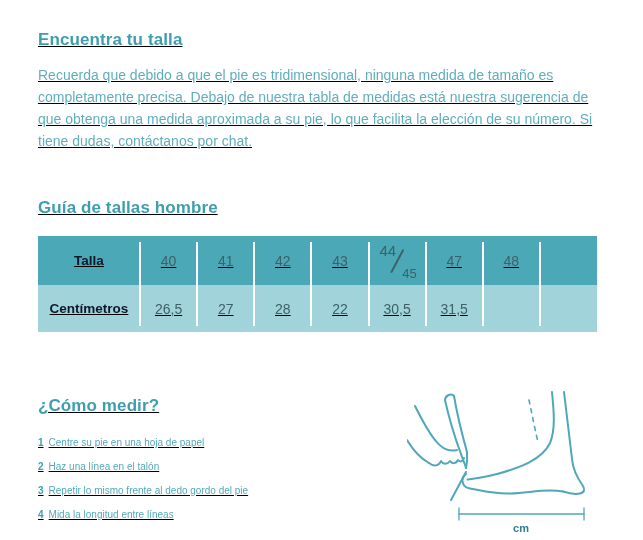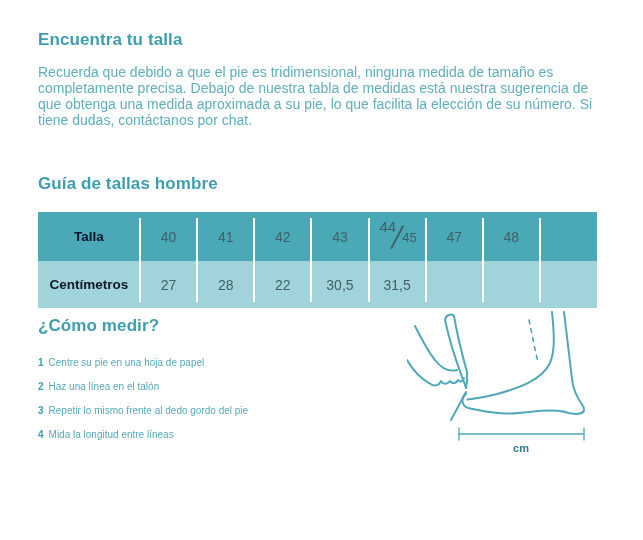--- a/index.html
+++ b/index.html
@@ -3,31 +3,32 @@
 <meta charset="utf-8">
 <style>
   html,body { margin:0; padding:0; background:#ffffff; }
   .page {
     width:643px; height:540px; box-sizing:border-box;
     background:#ffffff;
     font-family:"Liberation Sans", sans-serif;
     padding:0 46px 0 38px;
     position:relative;
     overflow:hidden;
+    text-decoration:underline;
   }
   .h-title {
     margin:30px 0 0 0;
     font-size:17px; line-height:19px;
     font-weight:bold;
     color:#3E9EAF;
     letter-spacing:0.1px;
   }
   .intro {
     margin:15px 0 0 0;
-    font-size:14px; line-height:16px;
+    font-size:14px; line-height:22px;
     color:#5FAEBC;
     max-width:560px;
   }
   .h-guide { margin-top:46px; }
   
   .size-table {
     margin-top:19px;
     width:559px; height:96px;
     position:relative;
   }
@@ -42,34 +43,35 @@
     font-size:14px; color:#3D6069;
   }
   .cell-label {
     color:#0f172a; font-weight:bold; font-size:13.5px;
   }
   .cell-frac { position:relative; }
   .cell-frac .fr-top {
     position:absolute; top:6px; left:11px; font-size:15px;
   }
   .cell-frac .fr-bot {
-    position:absolute; bottom:16px; right:9px; font-size:13px;
+    position:absolute; bottom:4px; right:9px; font-size:13px;
   }
   .cell-frac .fr-slash {
     position:absolute; left:50%; top:50%;
     width:1.5px; height:26px; background:#3D6069;
     transform:translate(-50%,-50%) rotate(28deg);
   }
   .col-divider {
     position:absolute; top:6px; bottom:6px; width:2px;
     background:#ffffff;
   }
   
   .bottom {
     display:flex; justify-content:space-between; align-items:flex-start;
+    margin-top:56px;
   }
   .bottom-left { padding-top:8px; }
   .h-measure { margin:0; }
   .steps { margin-top:16px; }
   .step {
     font-size:10px; line-height:24px;
     color:#54A9B8;
     white-space:nowrap;
   }
   .step .num {
@@ -103,20 +105,21 @@
       <div class="cell cell-size cell-frac">
           <span class="fr-top">44</span>
           <span class="fr-slash"></span>
           <span class="fr-bot">45</span>
         </div>
       <div class="cell cell-size">47</div>
       <div class="cell cell-size">48</div>
     </div>
     <div class="t-row t-row-cm">
       <div class="cell cell-label">Centímetros</div>
+      <div class="cell">26,5</div>
       <div class="cell">27</div>
       <div class="cell">28</div>
       <div class="cell">22</div>
       <div class="cell">30,5</div>
       <div class="cell">31,5</div>
     </div>
     <div id="dividers">
         <div class="col-divider" style="left: 101px;"></div>
         <div class="col-divider" style="left: 158.125px;"></div>
         <div class="col-divider" style="left: 215.25px;"></div>

